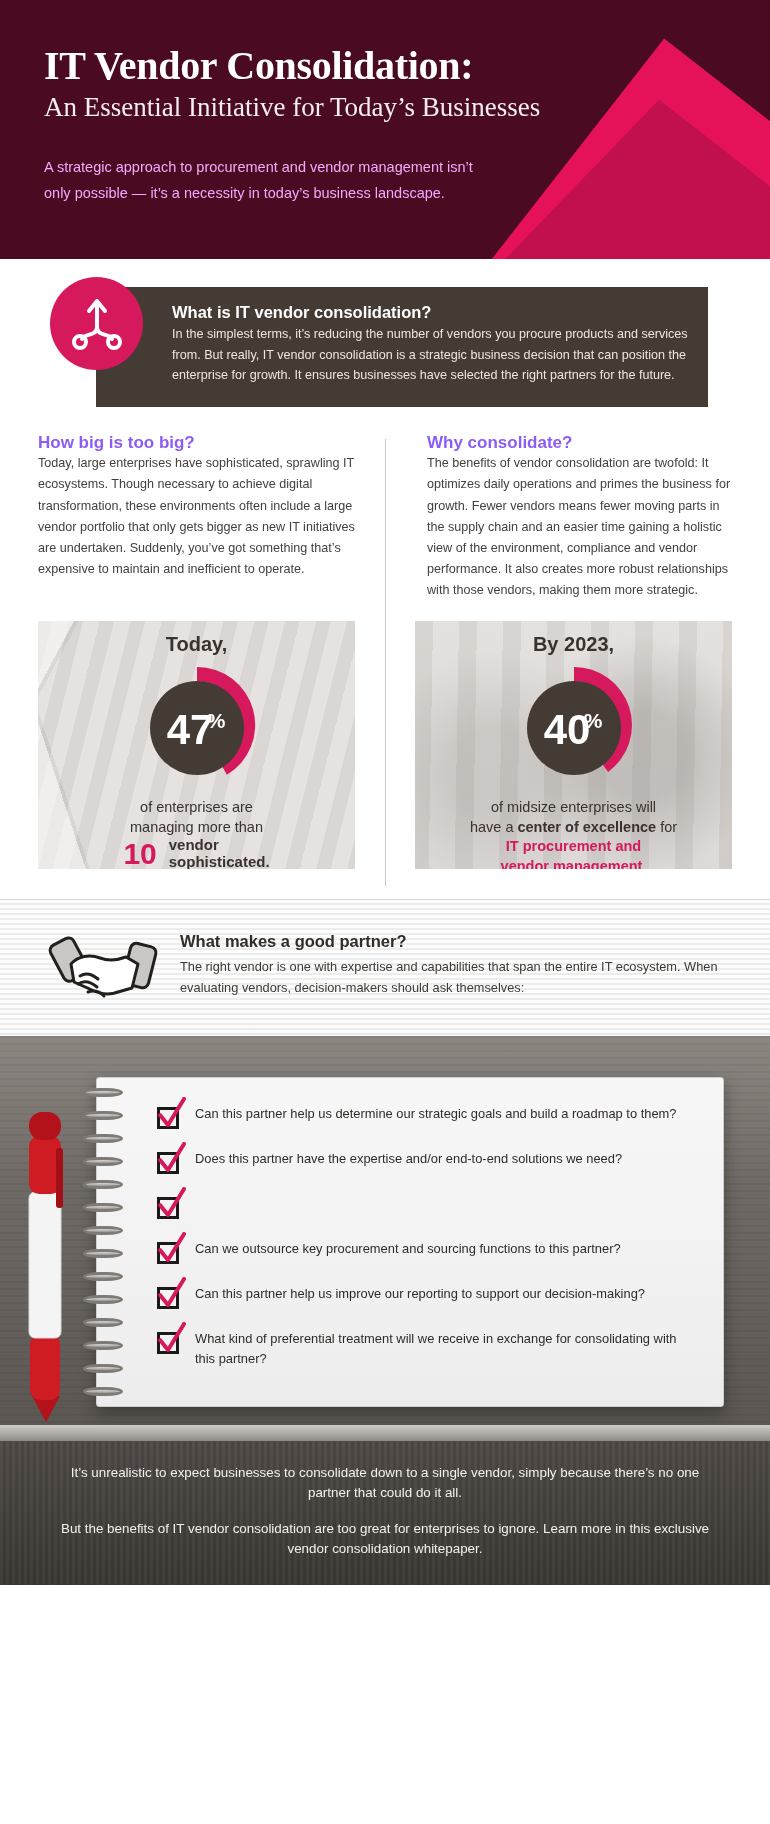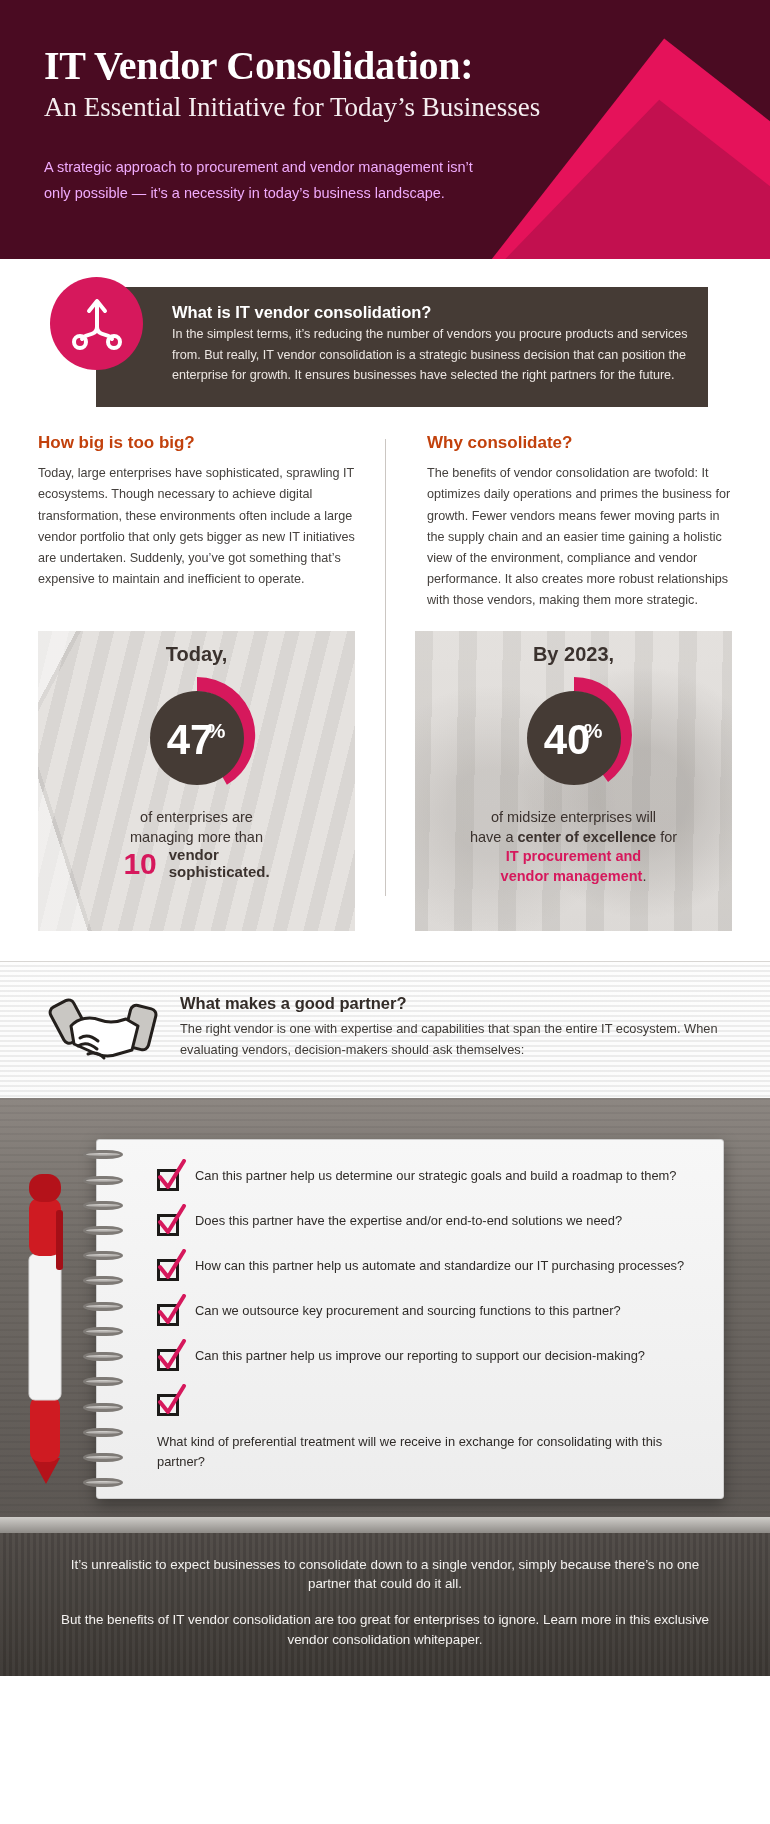--- a/index.html
+++ b/index.html
@@ -97,36 +97,35 @@
   .col { width: 50%; padding-right: 30px; position: relative; }
   .col.right { padding-left: 42px; padding-right: 0; }
   .col.right:before {
     content:"";
     position:absolute; left:0; top:6px; bottom:-285px;
     width:1px; background:#cbc6c2;
   }
   .col-h {
     font-size: 17px;
     font-weight: bold;
-    color: #c2410c;
-    margin-bottom: 10px;
+    color: #8b5cf6;
   }
   .col-p {
     font-size: 12.6px;
     line-height: 1.68;
     color: #44403d;
   }
 
   
   .stats { display:flex; padding: 20px 38px 30px 38px; }
   .stat-col { width:50%; padding-right:30px; }
   .stat-col.right { padding-left:30px; padding-right:0; }
   .stat-card {
     position: relative;
-    height: 300px;
+    height: 248px;
     overflow: hidden;
     background: #dedbd8;
     padding-top: 12px;
     text-align:center;
   }
   .stat-card .bg {
     position:absolute; inset:0;
     opacity: .95;
   }
   .bg-buildings {
@@ -212,21 +211,21 @@
     position:absolute; left:-14px; top:10px; bottom:10px; width:42px;
     display:flex; flex-direction:column; justify-content:space-between;
   }
   .ring {
     width: 40px; height: 9px;
     border: 3px solid #7e7a76;
     border-radius: 50%/60%;
     background: linear-gradient(180deg,#d9d7d4,#9b9794);
   }
   .check-item { display:flex; gap:16px; margin-bottom: 20px; align-items:flex-start; }
-  .check-item:last-child { margin-bottom:0;flex-direction:column; }
+  .check-item:last-child { margin-bottom:0; }
   .cbox { position:relative; flex:0 0 22px; width:22px; height:22px; margin-top:3px; }
   .cbox .sq { position:absolute; inset:0; border:3px solid #1c1a18; background:#f3f3f3; }
   .cbox svg { position:absolute; left:-2px; top:-10px; }
   .check-text { font-size: 12.9px; line-height:1.52; color:#2f2b28; }
 
   
   .pen { position:absolute; left:18px; top:60px; width:56px; height:330px; z-index:5; }
 
   
   .footer {
@@ -409,21 +408,20 @@
           </span>
           <span class="check-text">Does this partner have the expertise and/or end-to-end solutions we need?</span>
         </div>
         <div class="check-item">
           <span class="cbox">
             <span class="sq"></span>
             <svg width="32" height="34" viewBox="0 0 32 34" fill="none">
                 <path d="M5 18 L13 28 L29 2" stroke="#d6185c" stroke-width="4" stroke-linecap="round" stroke-linejoin="round"></path>
               </svg>
           </span>
-          <span class="check-text">How can this partner help us automate and standardize our IT purchasing processes?</span>
         </div>
         <div class="check-item">
           <span class="cbox">
             <span class="sq"></span>
             <svg width="32" height="34" viewBox="0 0 32 34" fill="none">
                 <path d="M5 18 L13 28 L29 2" stroke="#d6185c" stroke-width="4" stroke-linecap="round" stroke-linejoin="round"></path>
               </svg>
           </span>
           <span class="check-text">Can we outsource key procurement and sourcing functions to this partner?</span>
         </div>

